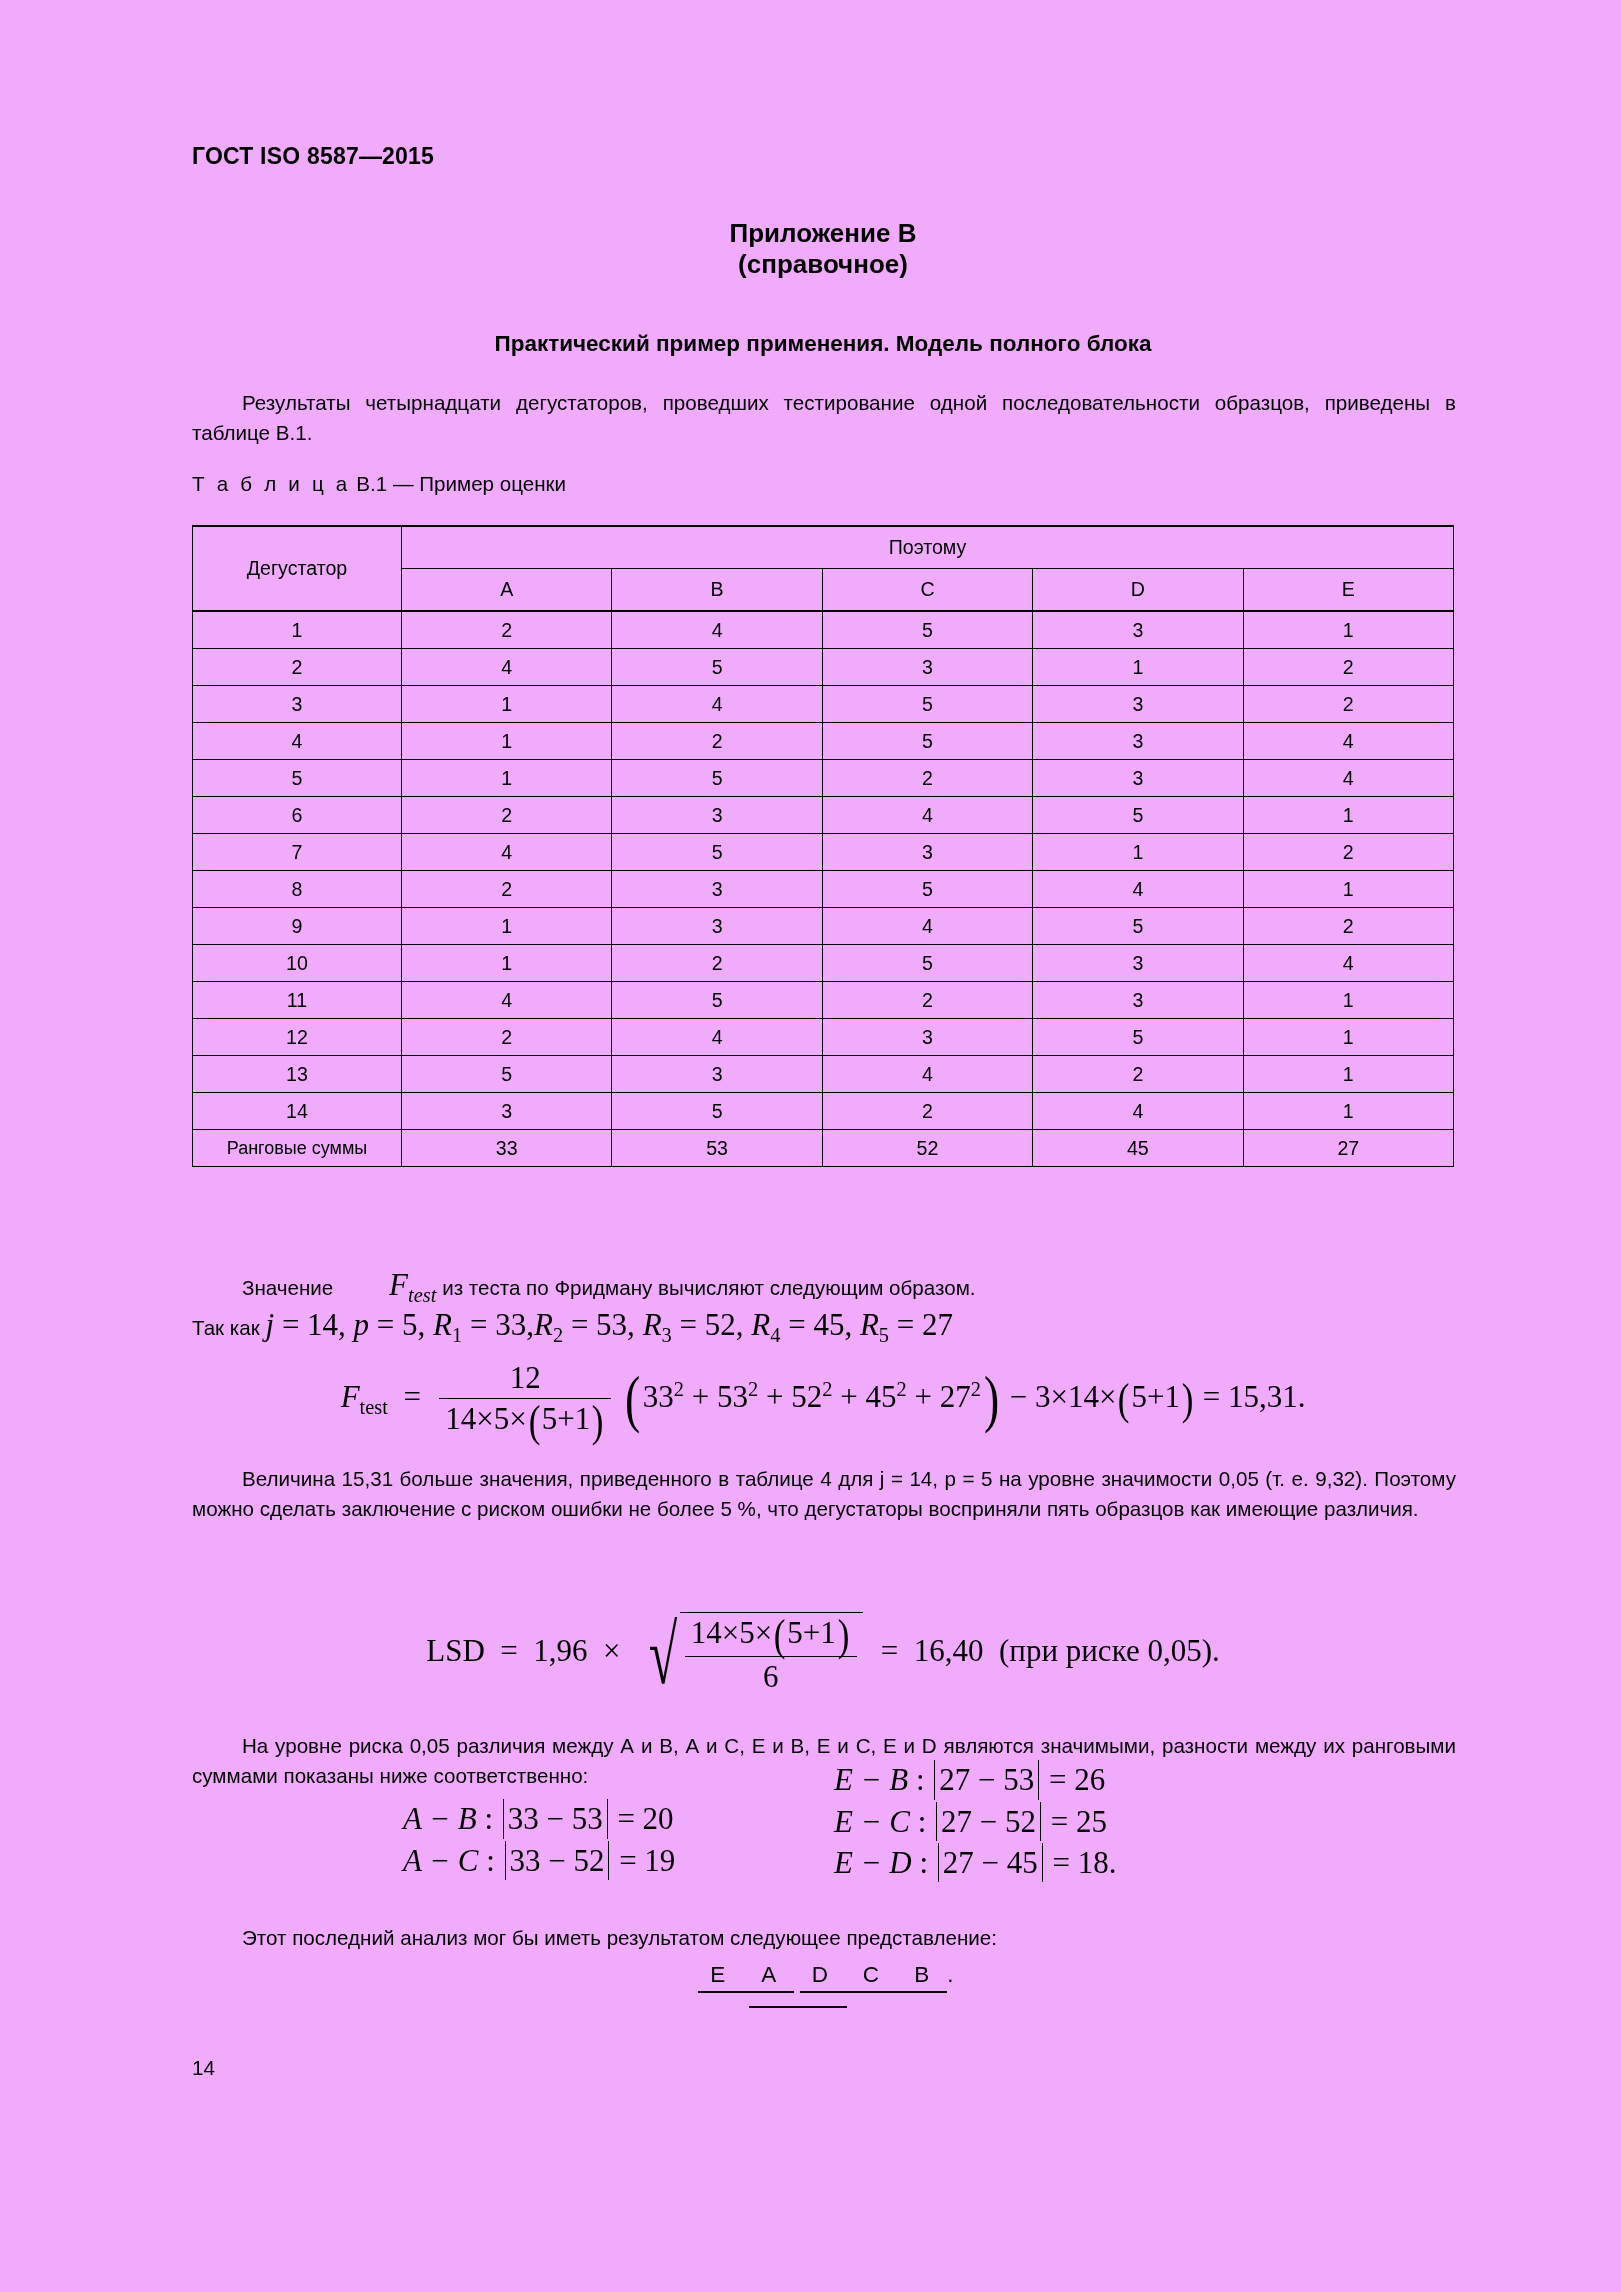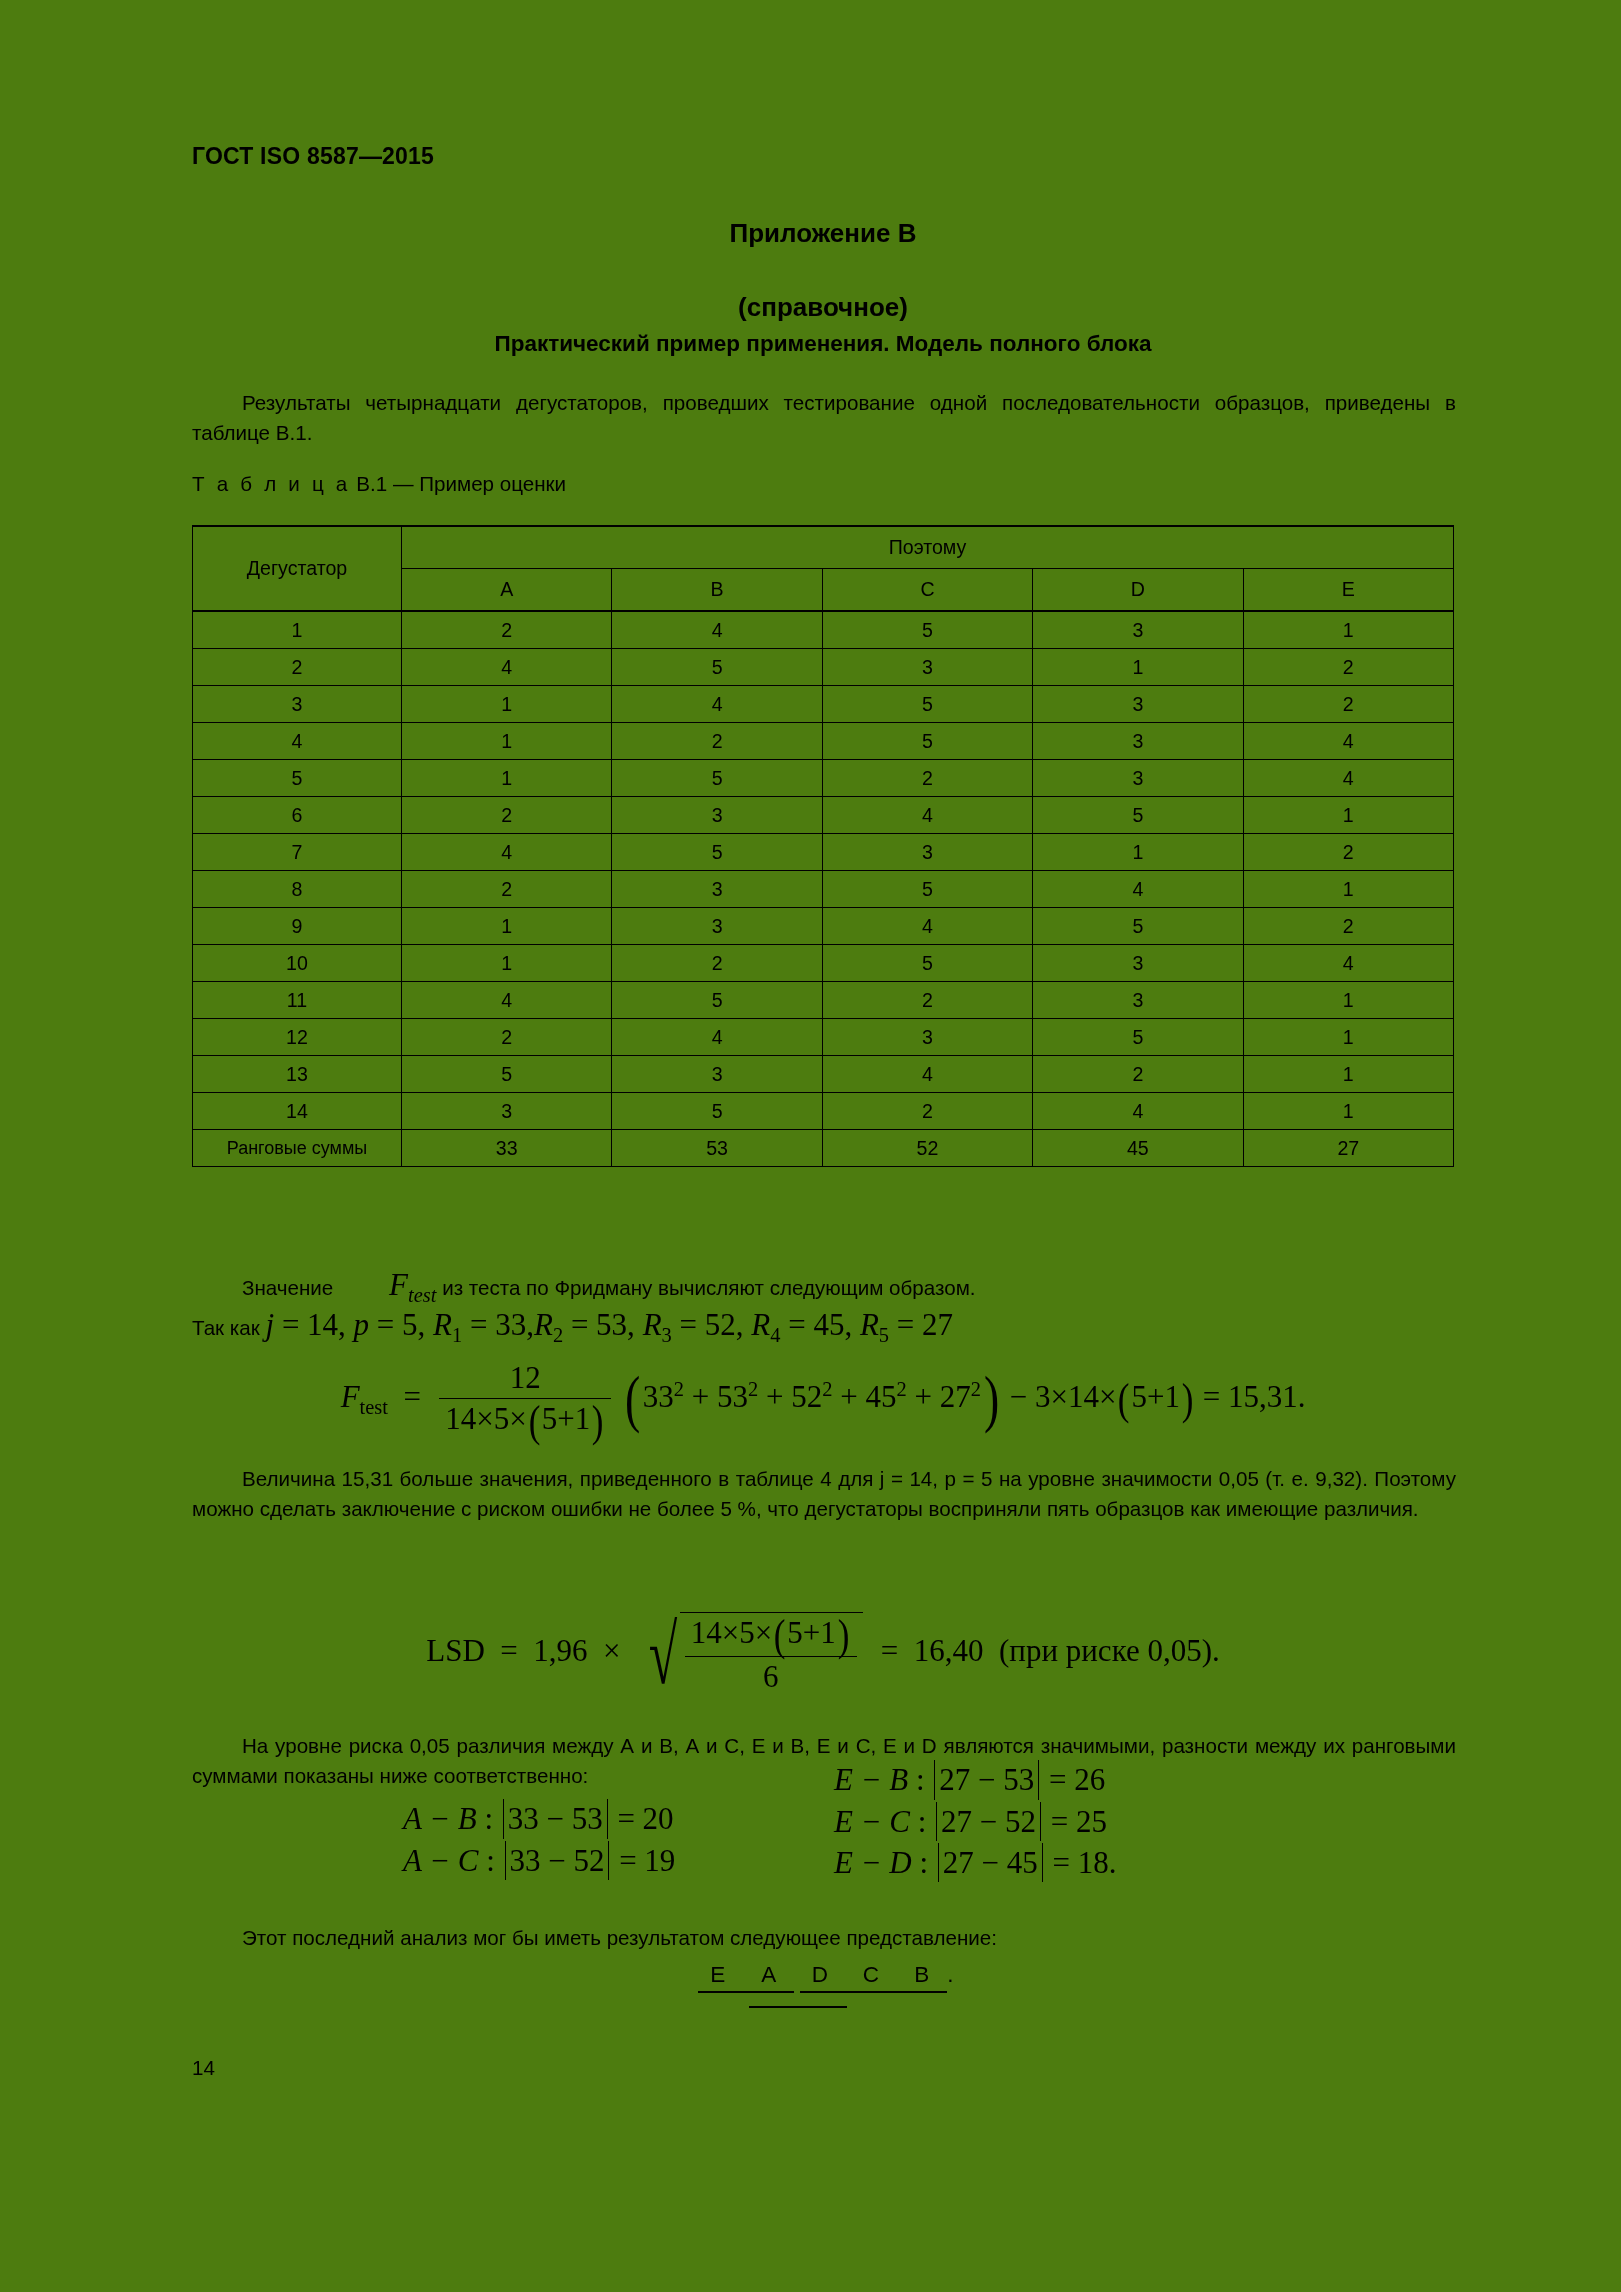--- a/index.html
+++ b/index.html
@@ -8,21 +8,21 @@
     background: #ffffff;
   }
   body {
     font-family: "Liberation Sans", sans-serif;
     color: #000000;
   }
   .page {
     position: relative;
     width: 1621px;
     height: 2293px;
-    background: #4d7c0f;
+    background: #f0abfc;
     box-sizing: border-box;
     padding: 0;
     overflow: hidden;
   }
 
   
   .doc-header {
     position: absolute;
     left: 192px;
     top: 143px;
@@ -35,21 +35,21 @@
   .annex-block {
     position: absolute;
     left: 192px;
     top: 218px;
     width: 1262px;
     text-align: center;
     font-size: 26px;
     font-weight: bold;
     line-height: 31px;
   }
-  .annex-sub { font-weight: bold; margin-top: 43px; }
+  .annex-sub { font-weight: bold; }
 
   .section-title {
     position: absolute;
     left: 192px;
     top: 331px;
     width: 1262px;
     text-align: center;
     font-size: 22.5px;
     font-weight: bold;
   }

